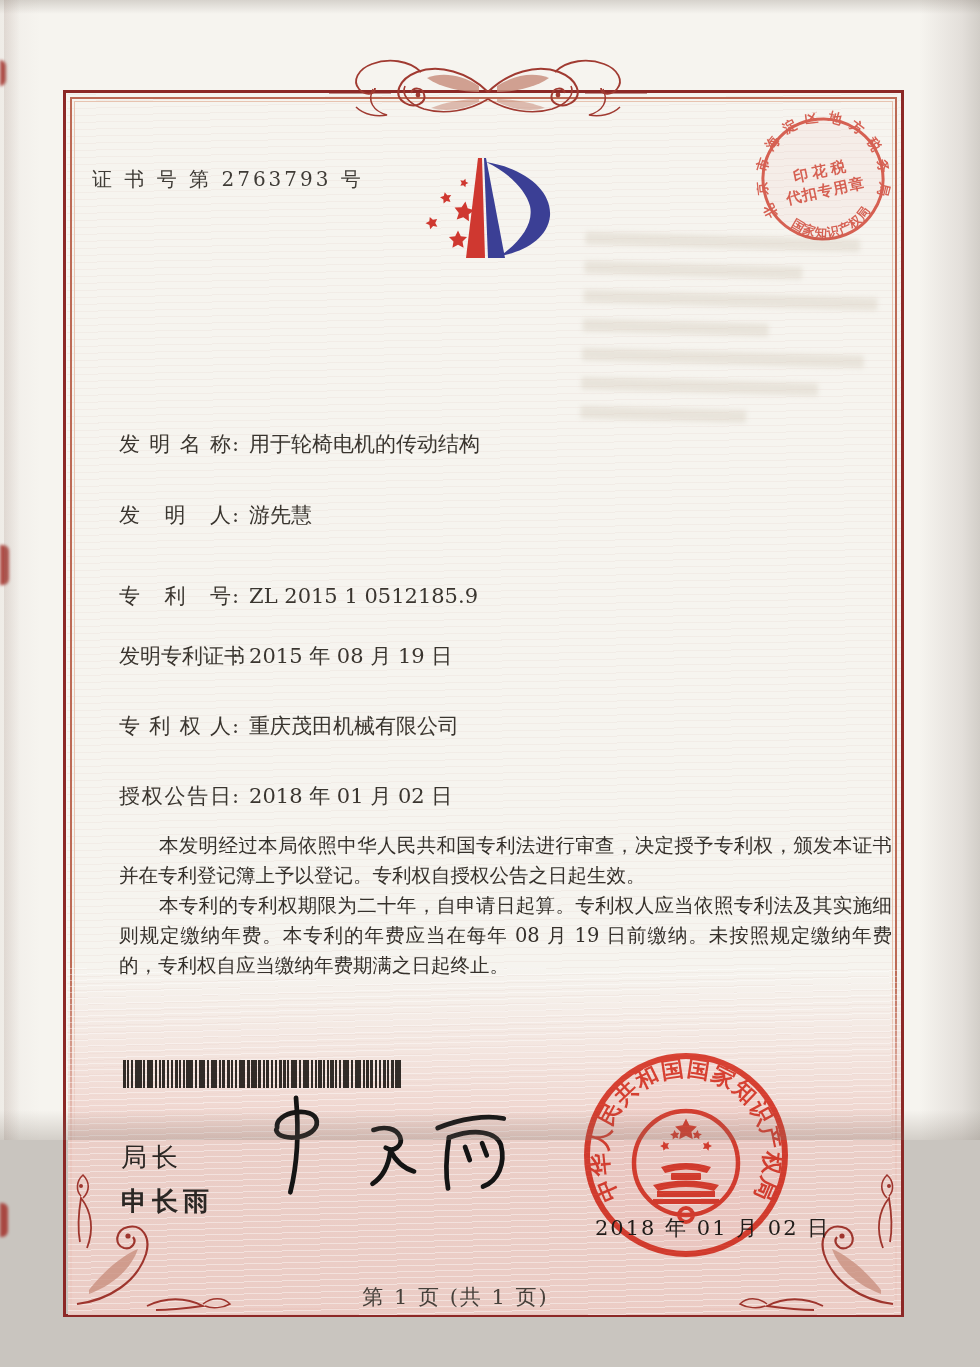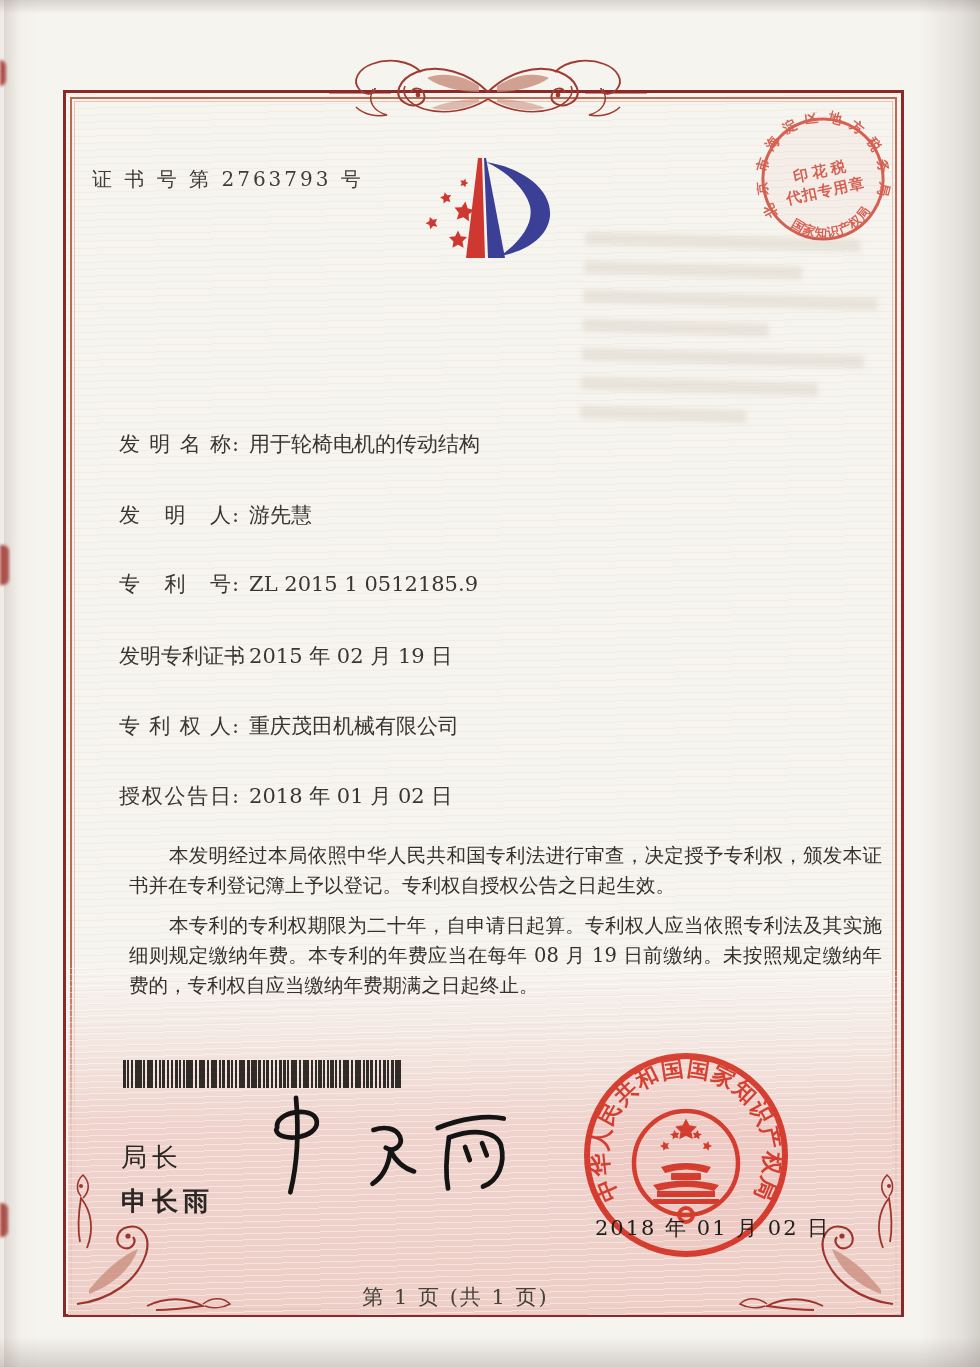--- a/index.html
+++ b/index.html
@@ -2,21 +2,21 @@
 <html><head>
 <meta charset="utf-8">
 <style>
   html,body{margin:0;padding:0;}
   body{
     width:980px;height:1367px;position:relative;overflow:hidden;
     background:#c9c5bf;
     font-family:"DejaVu Serif","Liberation Serif",serif;
   }
   .scan{
-    position:absolute;left:0;top:0;width:980px;height:1367px;
+    position:absolute;left:0;top:0;width:980px;height:1140px;
     background:
       linear-gradient(90deg,#efece7 0px,#f6f4ef 40px,#f6f4ef 920px,#e3dfda 962px,#d2cec8 980px),
       #f6f4ef;
   }
   
   .edge-top{position:absolute;left:0;top:0;width:100%;height:14px;
     background:linear-gradient(180deg,rgba(120,110,100,.25),rgba(120,110,100,0));}
   .edge-bottom{position:absolute;left:0;bottom:0;width:100%;height:30px;
     background:linear-gradient(0deg,rgba(120,110,100,.28),rgba(120,110,100,0));}
   .crease{position:absolute;left:4px;top:0;width:16px;height:100%;
@@ -53,25 +53,25 @@
   .ornament{position:absolute;}
 
   .cert-number{position:absolute;left:92px;top:166px;font-size:20px;letter-spacing:3px;color:#3f3b36;}
 
   .title{position:absolute;left:52px;top:296px;width:841px;text-align:center;
     font-size:46px;font-weight:700;color:#15120f;letter-spacing:23px;text-indent:23px;}
 
   .field{position:absolute;left:119px;font-size:21px;color:#3a352f;white-space:nowrap;}
   .flabel{display:inline-block;width:112px;text-align:justify;text-align-last:justify;}
   .fcolon{margin:0 10px 0 1px;}
-  .f0{top:430px}.f1{top:501px}.f2{top:570px}.f3{top:642px}.f4{top:712px}.f5{top:782px}
+  .f0{top:430px}.f1{top:501px}.f2{top:582px}.f3{top:642px}.f4{top:712px}.f5{top:782px}
 
   .body-text{position:absolute;left:119px;top:831px;width:773px;
     font-size:19.5px;line-height:30px;color:#35302b;text-align:justify;}
-  .body-text p{margin:10px;text-indent:2.05em;}
+  .body-text p{margin:0;text-indent:2.05em;}
 
   .barcode{position:absolute;left:123px;top:1060px;width:278px;height:28px;opacity:.88;
     background:
       repeating-linear-gradient(90deg,#17130f 0 2px,transparent 2px 4px),
       repeating-linear-gradient(90deg,#17130f 0 1px,transparent 1px 9px),
       repeating-linear-gradient(90deg,#17130f 0 3px,transparent 3px 13px);}
 
   .signer{position:absolute;left:121px;font-family:"DejaVu Sans","Liberation Sans",sans-serif;
     font-size:26px;color:#2b2724;letter-spacing:5px;}
   .signer-title{top:1140px;}
@@ -187,21 +187,21 @@
   <div class="field f1">
     <span class="flabel">发明人</span><span class="fcolon">:</span><span>游先慧</span>
   </div>
   <div class="field f0">
     <span class="flabel">发明名称</span><span class="fcolon">:</span><span>用于轮椅电机的传动结构</span>
   </div>
   <div class="field f2">
     <span class="flabel">专利号</span><span class="fcolon">:</span><span>ZL 2015 1 0512185.9</span>
   </div>
   <div class="field f3">
-    <span class="flabel">发明专利证书</span><span class="fcolon">:</span><span>2015 年 02 月 19 日</span>
+    <span class="flabel">发明专利证书</span><span class="fcolon">:</span><span>2015 年 08 月 19 日</span>
   </div>
   <div class="field f4">
     <span class="flabel">专利权人</span><span class="fcolon">:</span><span>重庆茂田机械有限公司</span>
   </div>
   <div class="field f5">
     <span class="flabel">授权公告日</span><span class="fcolon">:</span><span>2018 年 01 月 02 日</span>
   </div>
 
   <div class="body-text">
     <p>本发明经过本局依照中华人民共和国专利法进行审查，决定授予专利权，颁发本证书并在专利登记簿上予以登记。专利权自授权公告之日起生效。</p>

